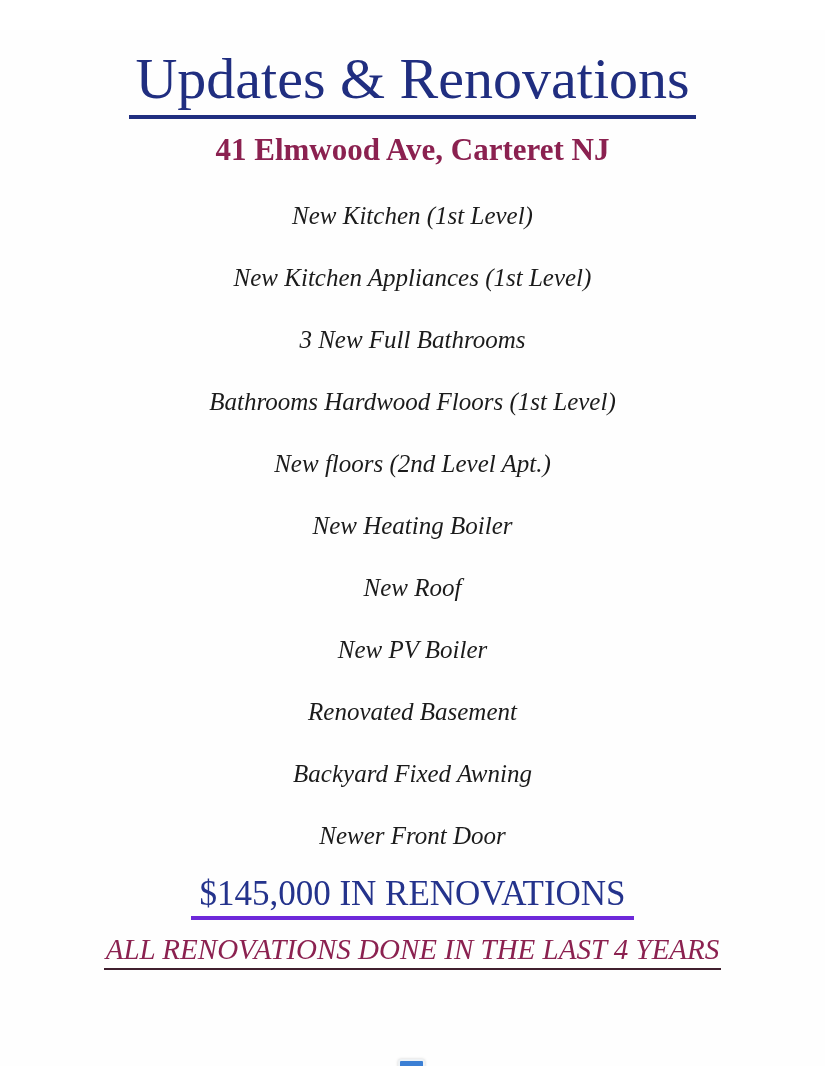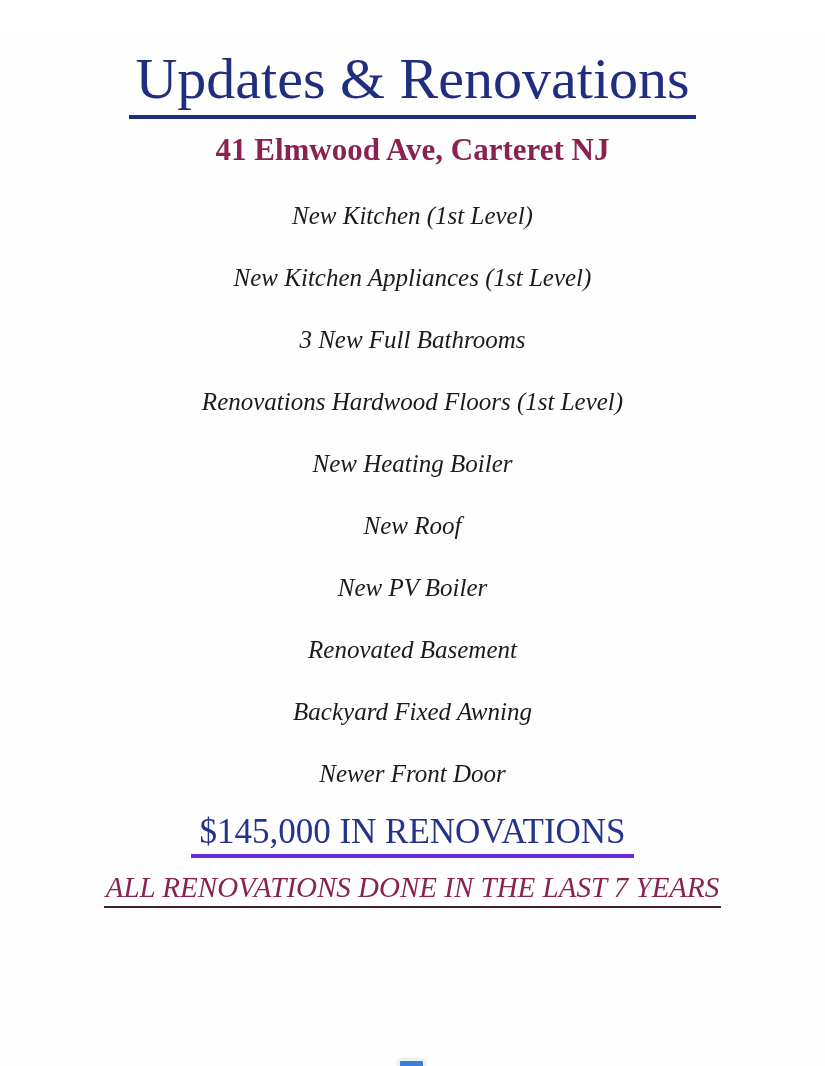--- a/index.html
+++ b/index.html
@@ -104,35 +104,36 @@
   <h1 class="title">
     <span class="title-text">Updates &amp; Renovations</span>
   </h1>
 
   <h2 class="subtitle">41 Elmwood Ave, Carteret NJ</h2>
 
   <div class="reno-list">
     <div class="list-item">New Kitchen (1st Level)</div>
     <div class="list-item">New Kitchen Appliances (1st Level)</div>
     <div class="list-item">3 New Full Bathrooms</div>
-    <div class="list-item">Renovations Hardwood Floors (1st Level)</div>
+    <div class="list-item">Bathrooms Hardwood Floors (1st Level)</div>
+    <div class="list-item">New floors (2nd Level Apt.)</div>
     <div class="list-item">New Heating Boiler</div>
     <div class="list-item">New Roof</div>
     <div class="list-item">New PV Boiler</div>
     <div class="list-item">Renovated Basement</div>
     <div class="list-item">Backyard Fixed Awning</div>
     <div class="list-item">Newer Front Door</div>
   </div>
 
   <div class="total-line">
     <span class="total-text">$145,000 IN RENOVATIONS</span>
   </div>
 
   <div class="footnote-line">
-    <span class="footnote-text">ALL RENOVATIONS DONE IN THE LAST 7 YEARS</span>
+    <span class="footnote-text">ALL RENOVATIONS DONE IN THE LAST 4 YEARS</span>
   </div>
 
   <button class="plus-button">
     <span>+</span>
   </button>
 
   <div class="bottom-bar"></div>
 
 </div>
 

